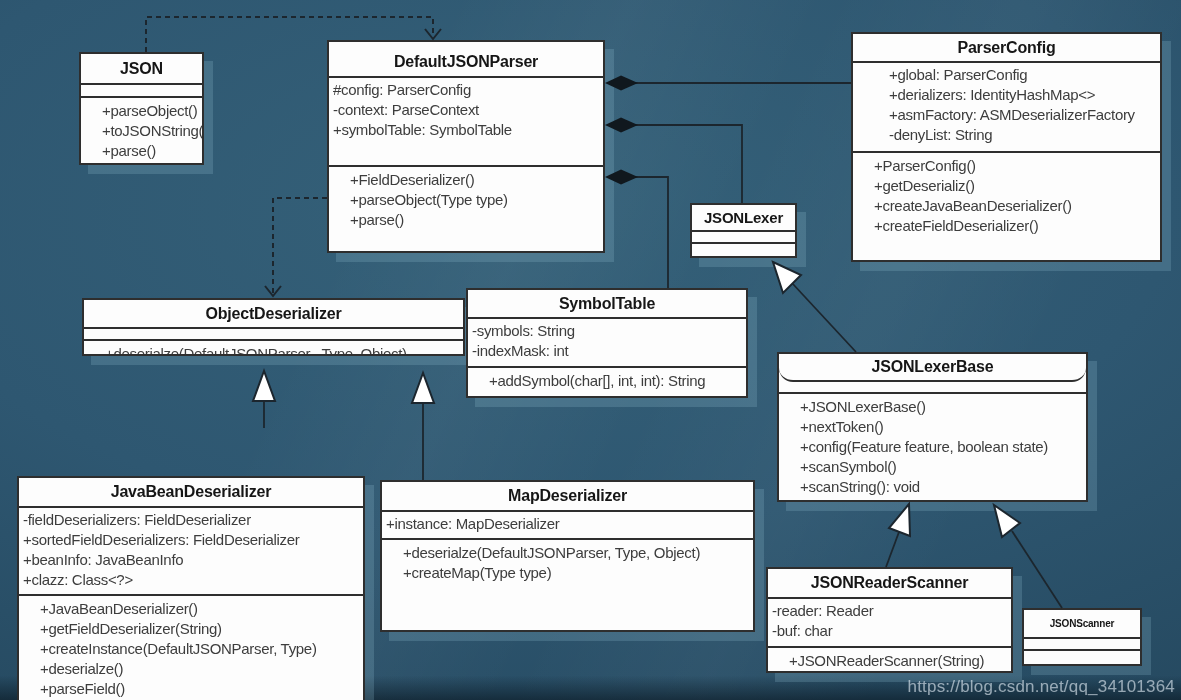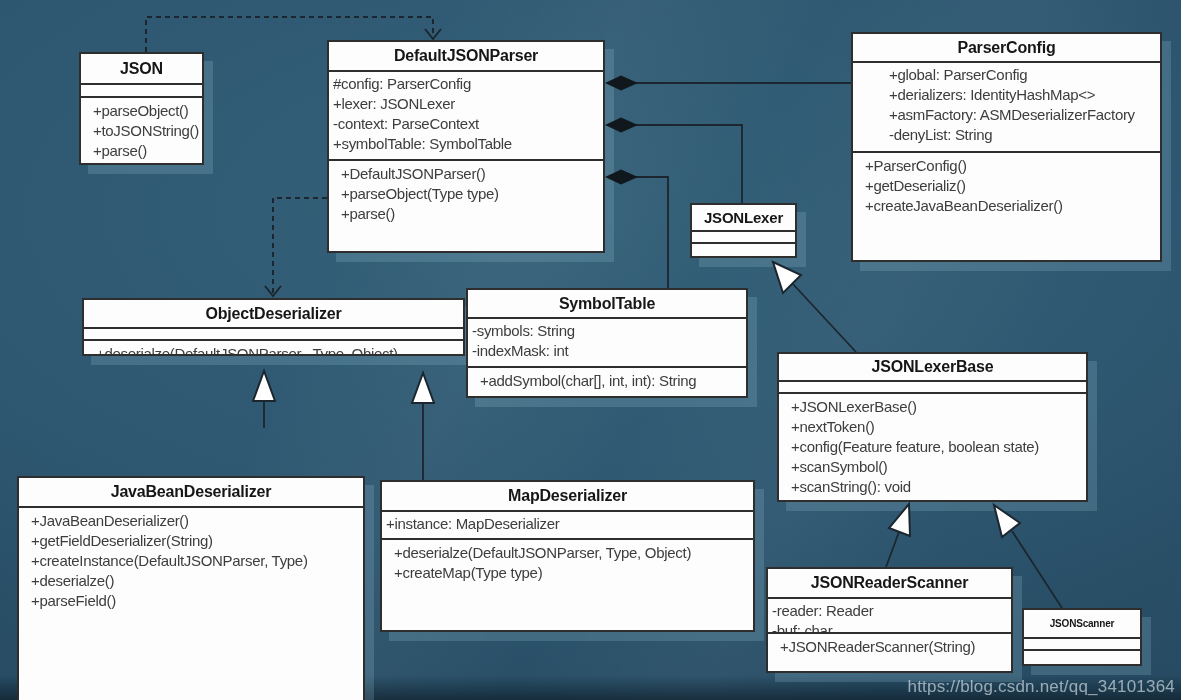--- a/index.html
+++ b/index.html
@@ -19,21 +19,21 @@
   }
   .uml-title{
     flex:0 0 auto;display:flex;align-items:center;justify-content:center;
     font-weight:bold;font-size:16px;color:#161616;
     border-bottom:2px solid #2e2e2e;letter-spacing:-0.2px;
   }
   .uml-attrs{
     flex:0 0 auto;border-bottom:2px solid #2e2e2e;
     padding:2px 0 0 4px;box-sizing:border-box;overflow:hidden;
   }
-  .uml-methods{flex:1 1 auto;padding:3px 0 0 12px;box-sizing:border-box;overflow:hidden;}
+  .uml-methods{flex:1 1 auto;padding:3px 0 0 21px;box-sizing:border-box;overflow:hidden;}
   .member{
     font-size:15px;line-height:20px;color:#3d3d3d;
     white-space:nowrap;letter-spacing:-0.3px;
   }
   svg.connectors{position:absolute;left:0;top:0;z-index:3;pointer-events:none;}
   .uml-class{z-index:2;}
   .watermark{
     position:absolute;right:6px;bottom:3px;z-index:4;
     font-size:17px;color:rgba(228,238,245,0.62);letter-spacing:0.2px;
   }
@@ -78,46 +78,46 @@
   <div class="uml-title" style="height:29px;">JSON</div>
   <div class="uml-attrs" style="height:13px;"></div>
   <div class="uml-methods">
       <div class="member">+parseObject()</div>
       <div class="member">+toJSONString()</div>
       <div class="member">+parse()</div>
     </div>
 </div>
 
 <div class="uml-class" style="left:327px;top:40px;width:278px;height:213px;">
-  <div class="uml-title" style="height:28px;">DefaultJSONParser</div>
+  <div class="uml-title" style="height:28px;margin-top:6px;">DefaultJSONParser</div>
   <div class="uml-attrs" style="height:89px;">
       <div class="member">#config: ParserConfig</div>
-      <div class="member">+lexer: JSONLexer</div>
       <div class="member">-context: ParseContext</div>
       <div class="member">+symbolTable: SymbolTable</div>
     </div>
   <div class="uml-methods">
-      <div class="member">+DefaultJSONParser()</div>
+      <div class="member">+FieldDeserializer()</div>
       <div class="member">+parseObject(Type type)</div>
       <div class="member">+parse()</div>
     </div>
 </div>
 
 <div class="uml-class" style="left:851px;top:32px;width:311px;height:230px;">
   <div class="uml-title" style="height:27px;">ParserConfig</div>
   <div class="uml-attrs" style="height:90px;padding-left:36px;">
       <div class="member">+global: ParserConfig</div>
       <div class="member">+derializers: IdentityHashMap&lt;&gt;</div>
       <div class="member">+asmFactory: ASMDeserializerFactory</div>
       <div class="member">-denyList: String</div>
     </div>
   <div class="uml-methods">
       <div class="member">+ParserConfig()</div>
       <div class="member">+getDeserializ()</div>
       <div class="member">+createJavaBeanDeserializer()</div>
+      <div class="member">+createFieldDeserializer()</div>
     </div>
 </div>
 
 <div class="uml-class" style="left:690px;top:203px;width:107px;height:55px;">
   <div class="uml-title" style="height:25px;font-size:15px;">JSONLexer</div>
   <div class="uml-attrs" style="height:12px;"></div>
   <div class="uml-methods"></div>
 </div>
 
 <div class="uml-class" style="left:82px;top:298px;width:383px;height:58px;">
@@ -133,33 +133,39 @@
   <div class="uml-attrs" style="height:49px;">
       <div class="member">-symbols: String</div>
       <div class="member">-indexMask: int</div>
     </div>
   <div class="uml-methods">
       <div class="member">+addSymbol(char[], int, int): String</div>
     </div>
 </div>
 
 <div class="uml-class" style="left:777px;top:352px;width:311px;height:150px;">
-  <div class="uml-title" style="height:26px;">JSONLexerBase</div>
+  <div class="uml-title" style="height:26px;border-radius:14px;">JSONLexerBase</div>
   <div class="uml-attrs" style="height:12px;"></div>
   <div class="uml-methods">
       <div class="member">+JSONLexerBase()</div>
       <div class="member">+nextToken()</div>
       <div class="member">+config(Feature feature, boolean state)</div>
       <div class="member">+scanSymbol()</div>
       <div class="member">+scanString(): void</div>
     </div>
 </div>
 
 <div class="uml-class" style="left:17px;top:428px;width:348px;height:252px;margin-top:48px;">
   <div class="uml-title" style="height:28px;">JavaBeanDeserializer</div>
+  <div class="uml-attrs" style="height:88px;">
+      <div class="member">-fieldDeserializers: FieldDeserializer</div>
+      <div class="member">+sortedFieldDeserializers: FieldDeserializer</div>
+      <div class="member">+beanInfo: JavaBeanInfo</div>
+      <div class="member">+clazz: Class&lt;?&gt;</div>
+    </div>
   <div class="uml-methods">
       <div class="member">+JavaBeanDeserializer()</div>
       <div class="member">+getFieldDeserializer(String)</div>
       <div class="member">+createInstance(DefaultJSONParser, Type)</div>
       <div class="member">+deserialze()</div>
       <div class="member">+parseField()</div>
     </div>
 </div>
 
 <div class="uml-class" style="left:380px;top:480px;width:375px;height:152px;">
@@ -168,21 +174,21 @@
       <div class="member">+instance: MapDeserializer</div>
     </div>
   <div class="uml-methods">
       <div class="member">+deserialze(DefaultJSONParser, Type, Object)</div>
       <div class="member">+createMap(Type type)</div>
     </div>
 </div>
 
 <div class="uml-class" style="left:766px;top:567px;width:247px;height:106px;">
   <div class="uml-title" style="height:28px;">JSONReaderScanner</div>
-  <div class="uml-attrs" style="height:35px;">
+  <div class="uml-attrs" style="height:49px;">
       <div class="member">-reader: Reader</div>
       <div class="member">-buf: char</div>
     </div>
   <div class="uml-methods">
       <div class="member">+JSONReaderScanner(String)</div>
     </div>
 </div>
 
 <div class="uml-class" style="left:1022px;top:608px;width:120px;height:58px;">
   <div class="uml-title" style="height:27px;font-size:10px;">JSONScanner</div>

